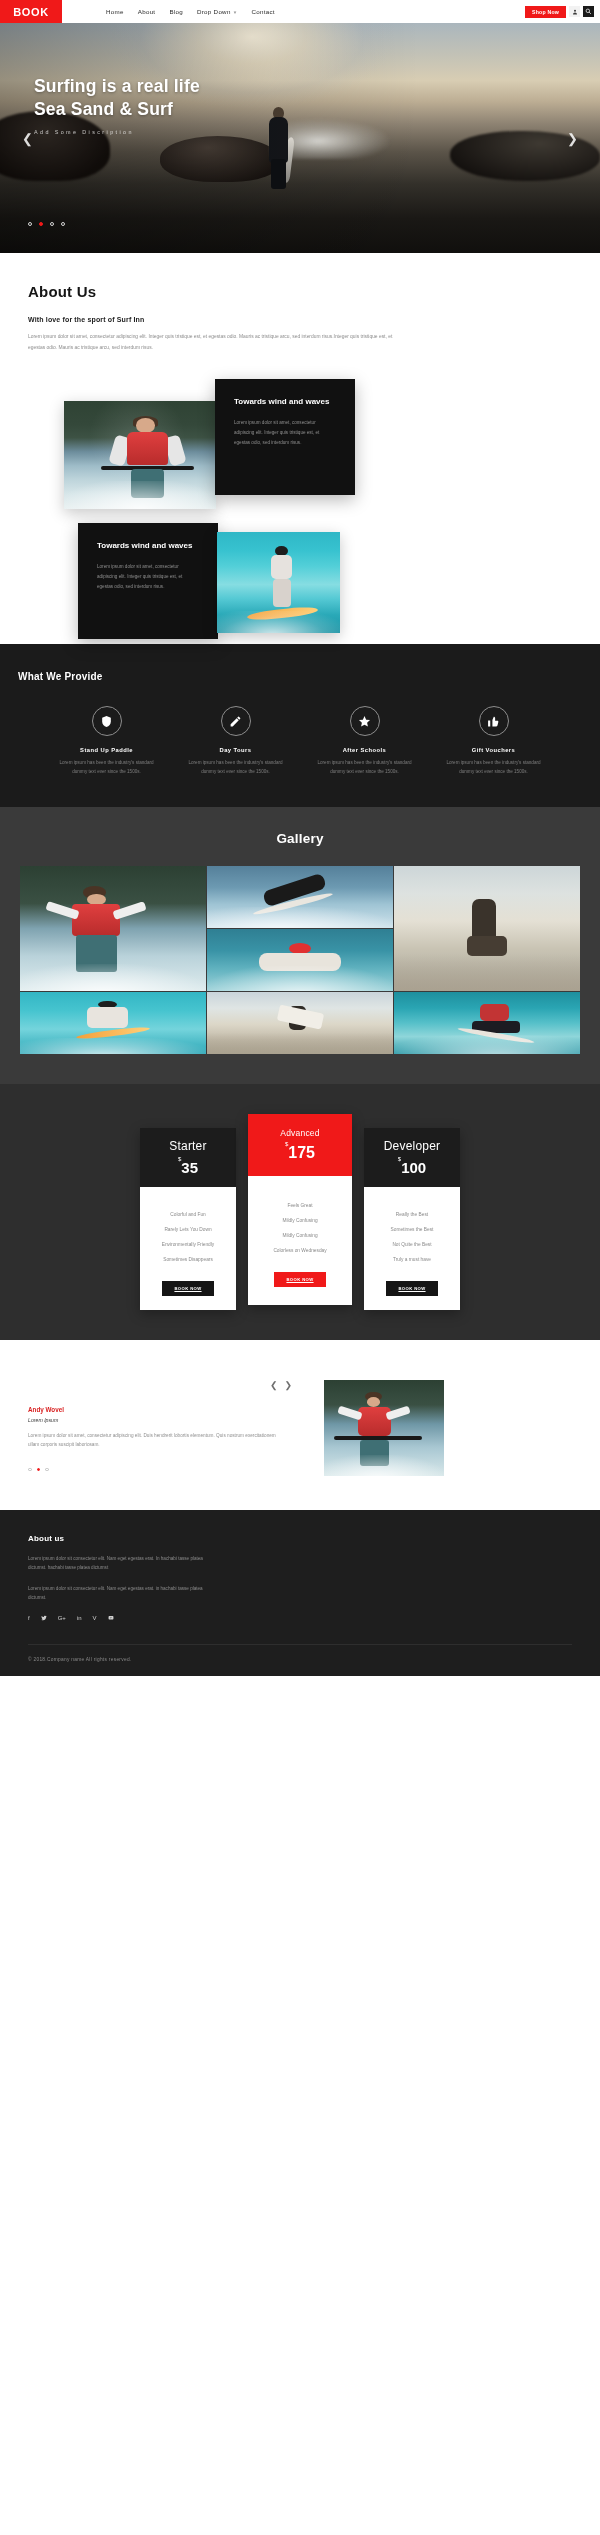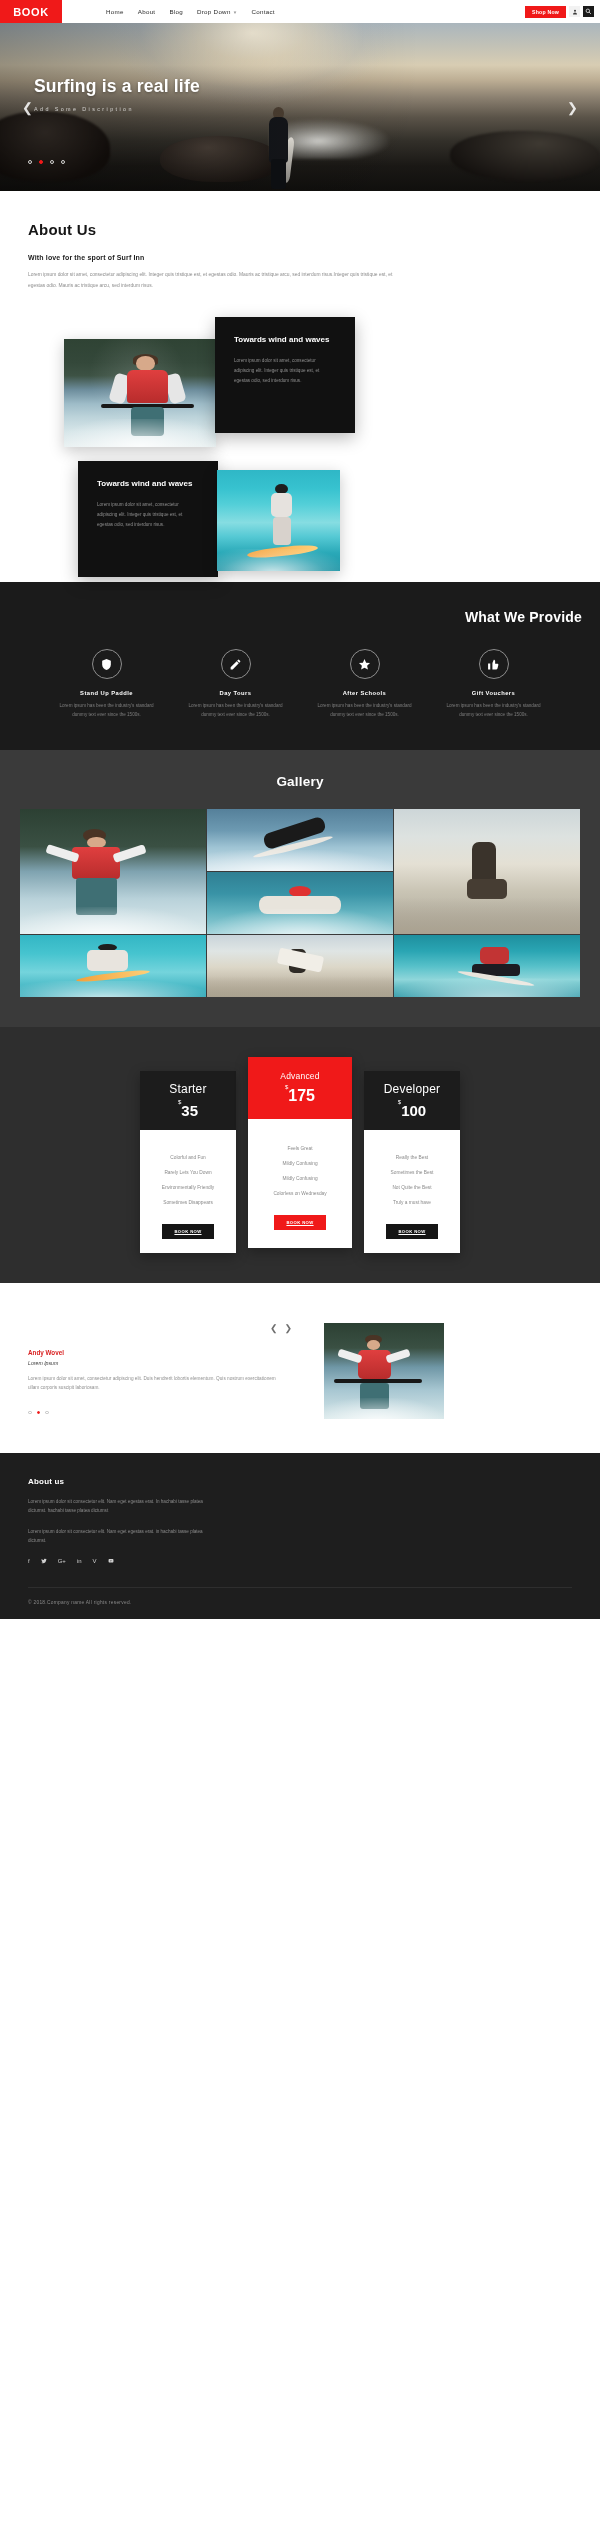--- a/index.html
+++ b/index.html
@@ -71,21 +71,21 @@
     width: 11px; height: 11px;
     display: flex; align-items: center; justify-content: center;
     font-size: 6px;
   }
   .nav-icon-user { background: #f2f2f2; color: #3a3a3a; }
   .nav-icon-search { background: #1b1b1b; color: #fff; }
 
   
   .hero {
     position: relative;
-    height: 168px;
+    height: 230px;
     overflow: hidden;
     background: #2a2420;
   }
   .hero-sky {
     position: absolute; inset: 0;
     background:
       radial-gradient(ellipse 180px 90px at 42% 6%, rgba(255,246,225,0.95) 0%, rgba(255,238,205,0.5) 30%, rgba(185,190,195,0.15) 62%, rgba(0,0,0,0) 80%),
       linear-gradient(to bottom,
         #aab6bd 0%,
         #c3c2b6 14%,
@@ -269,22 +269,22 @@
     background:linear-gradient(90deg,#f3a03a,#ffd07a); border-radius:50%/60%; transform:rotate(-6deg); }
   .bd-foam { position:absolute; left:0; bottom:0; width:100%; height:22%;
     background: radial-gradient(ellipse at 45% 110%, rgba(255,255,255,0.8) 0%, rgba(255,255,255,0.18) 55%, rgba(255,255,255,0) 82%); }
 
   
   .provide {
     background: #1b1b1b;
     padding: 27px 18px 30px 18px;
   }
   .provide h2 {
-    text-align: right; color: #fff;
-    font-size: 14px; font-weight: bold; letter-spacing: 0.2px;
+    text-align: left; color: #fff;
+    font-size: 10px; font-weight: bold; letter-spacing: 0.2px;
   }
   .feat-row {
     margin-top: 24px;
     display: flex; justify-content: center; gap: 24px;
   }
   .feat { width: 105px; text-align: center; }
   .feat .circle {
     width: 30px; height: 30px; border-radius: 50%;
     border: 1px solid #8d8d8d;
     margin: 0 auto;
@@ -456,20 +456,21 @@
       <div class="head"></div>
       <div class="hair"></div>
       <div class="body"></div>
       <div class="legs"></div>
   </div>
   <div class="hero-overlay"></div>
 
   <div class="hero-content">
     <div class="hero-title">
       <div>Surfing is a real life</div>
+      <div>Sea Sand &amp; Surf</div>
     </div>
     <div class="hero-sub">Add Some Discription</div>
   </div>
 
   <div class="hero-arrow prev">❮</div>
   <div class="hero-arrow next">❯</div>
 
   <div class="hero-dots">
     <i></i>
     <i class="on"></i>

